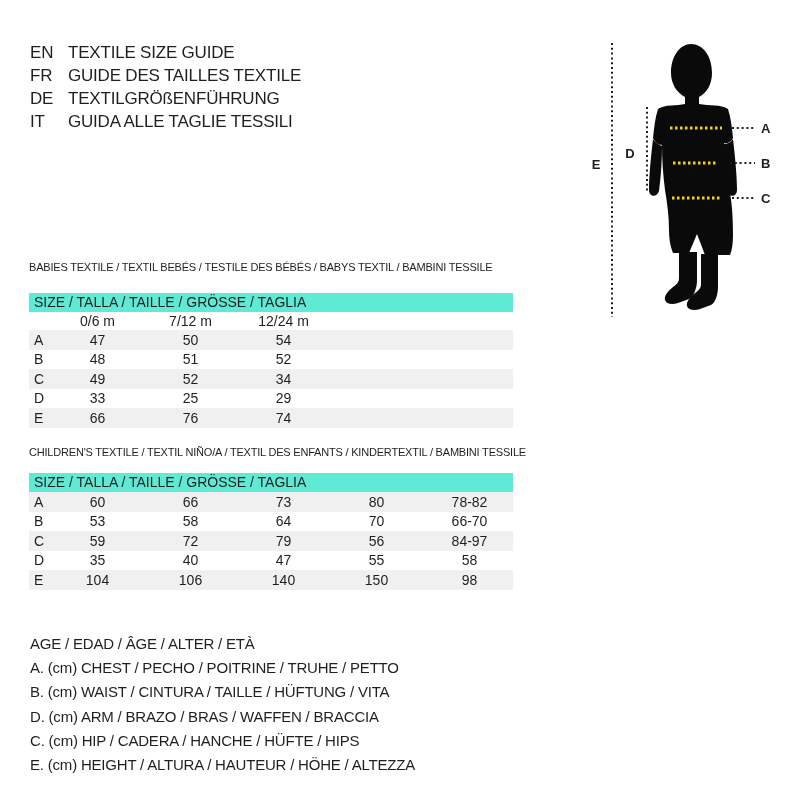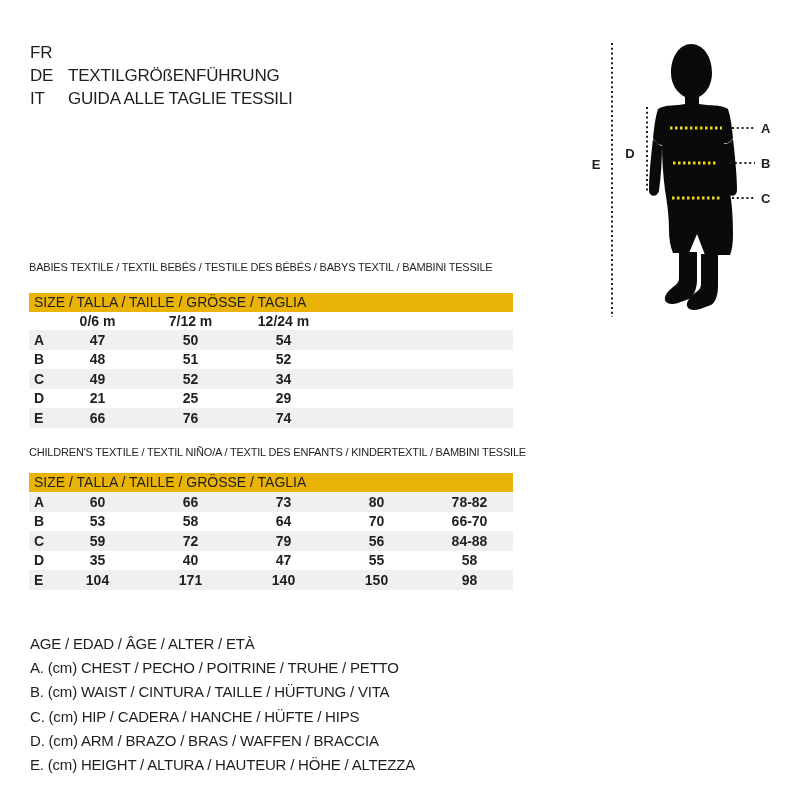--- a/index.html
+++ b/index.html
@@ -14,37 +14,42 @@
   
   .figure-wrap{position:absolute;left:585px;top:38px;width:190px;height:285px;}
   
   .section-title{position:absolute;left:29px;font-size:11px;letter-spacing:-0.2px;font-weight:500;}
   .babies-title{top:261px;}
   .children-title{top:446px;text-align:right;}
   
   .size-table{position:absolute;left:29px;width:484px;}
   .babies-table{top:293px;}
   .children-table{top:473px;}
-  .size-bar{width:484px;height:19px;background:#eab308;font-size:14px;line-height:19px;padding-left:5px;box-sizing:border-box;font-weight:500;}
+  .size-bar{width:484px;height:19px;background:#5eead4;font-size:14px;line-height:19px;padding-left:5px;box-sizing:border-box;font-weight:500;}
   .colheads{display:grid;height:18px;align-items:center;font-size:14px;}
   .trow{display:grid;width:484px;height:19.5px;align-items:center;font-size:14px;}
   .trow.alt{background:#f0f0f0;}
-  .cell{text-align:center;font-weight:bold;}
+  .cell{text-align:center;}
   .cell.label{text-align:left;padding-left:5px;}
   
   .legend{position:absolute;left:30px;top:631px;font-size:15px;letter-spacing:-0.2px;}
   .legend-line{height:24.3px;display:flex;align-items:center;}
   svg text{font-family:"Liberation Sans", sans-serif;font-weight:bold;font-size:13px;fill:#1f1f1f;}
 </style>
 </head>
 <body>
 
 <div class="langs">
   <div class="lang-row">
+    <span class="lang-code">EN</span>
+    <span class="lang-title">TEXTILE SIZE GUIDE</span>
+  </div>
+  <div class="lang-row">
     <span class="lang-code">FR</span>
+    <span class="lang-title">GUIDE DES TAILLES TEXTILE</span>
   </div>
   <div class="lang-row">
     <span class="lang-code">DE</span>
     <span class="lang-title">TEXTILGRÖßENFÜHRUNG</span>
   </div>
   <div class="lang-row">
     <span class="lang-code">IT</span>
     <span class="lang-title">GUIDA ALLE TAGLIE TESSILI</span>
   </div>
 </div>
@@ -103,21 +108,21 @@
         <span class="cell">52</span>
       </div>
       <div class="trow alt" style="grid-template-columns: 22px repeat(3, 93px);">
         <span class="cell label">C</span>
         <span class="cell">49</span>
         <span class="cell">52</span>
         <span class="cell">34</span>
       </div>
       <div class="trow" style="grid-template-columns: 22px repeat(3, 93px);">
         <span class="cell label">D</span>
-        <span class="cell">21</span>
+        <span class="cell">33</span>
         <span class="cell">25</span>
         <span class="cell">29</span>
       </div>
       <div class="trow alt" style="grid-template-columns: 22px repeat(3, 93px);">
         <span class="cell label">E</span>
         <span class="cell">66</span>
         <span class="cell">76</span>
         <span class="cell">74</span>
       </div>
     </div>
@@ -142,41 +147,41 @@
         <span class="cell">64</span>
         <span class="cell">70</span>
         <span class="cell">66-70</span>
       </div>
       <div class="trow alt" style="grid-template-columns: 22px repeat(5, 93px);">
         <span class="cell label">C</span>
         <span class="cell">59</span>
         <span class="cell">72</span>
         <span class="cell">79</span>
         <span class="cell">56</span>
-        <span class="cell">84-88</span>
+        <span class="cell">84-97</span>
       </div>
       <div class="trow" style="grid-template-columns: 22px repeat(5, 93px);">
         <span class="cell label">D</span>
         <span class="cell">35</span>
         <span class="cell">40</span>
         <span class="cell">47</span>
         <span class="cell">55</span>
         <span class="cell">58</span>
       </div>
       <div class="trow alt" style="grid-template-columns: 22px repeat(5, 93px);">
         <span class="cell label">E</span>
         <span class="cell">104</span>
-        <span class="cell">171</span>
+        <span class="cell">106</span>
         <span class="cell">140</span>
         <span class="cell">150</span>
         <span class="cell">98</span>
       </div>
     </div>
 </div>
 
 <div class="legend">
   <div class="legend-line">AGE / EDAD / ÂGE / ALTER / ETÀ</div>
   <div class="legend-line">A. (cm) CHEST / PECHO / POITRINE / TRUHE / PETTO</div>
   <div class="legend-line">B. (cm) WAIST / CINTURA / TAILLE / HÜFTUNG / VITA</div>
+  <div class="legend-line">D. (cm) ARM / BRAZO / BRAS / WAFFEN / BRACCIA</div>
   <div class="legend-line">C. (cm) HIP / CADERA / HANCHE / HÜFTE / HIPS</div>
-  <div class="legend-line">D. (cm) ARM / BRAZO / BRAS / WAFFEN / BRACCIA</div>
   <div class="legend-line">E. (cm) HEIGHT / ALTURA / HAUTEUR / HÖHE / ALTEZZA</div>
 </div>
 
 </body></html>

